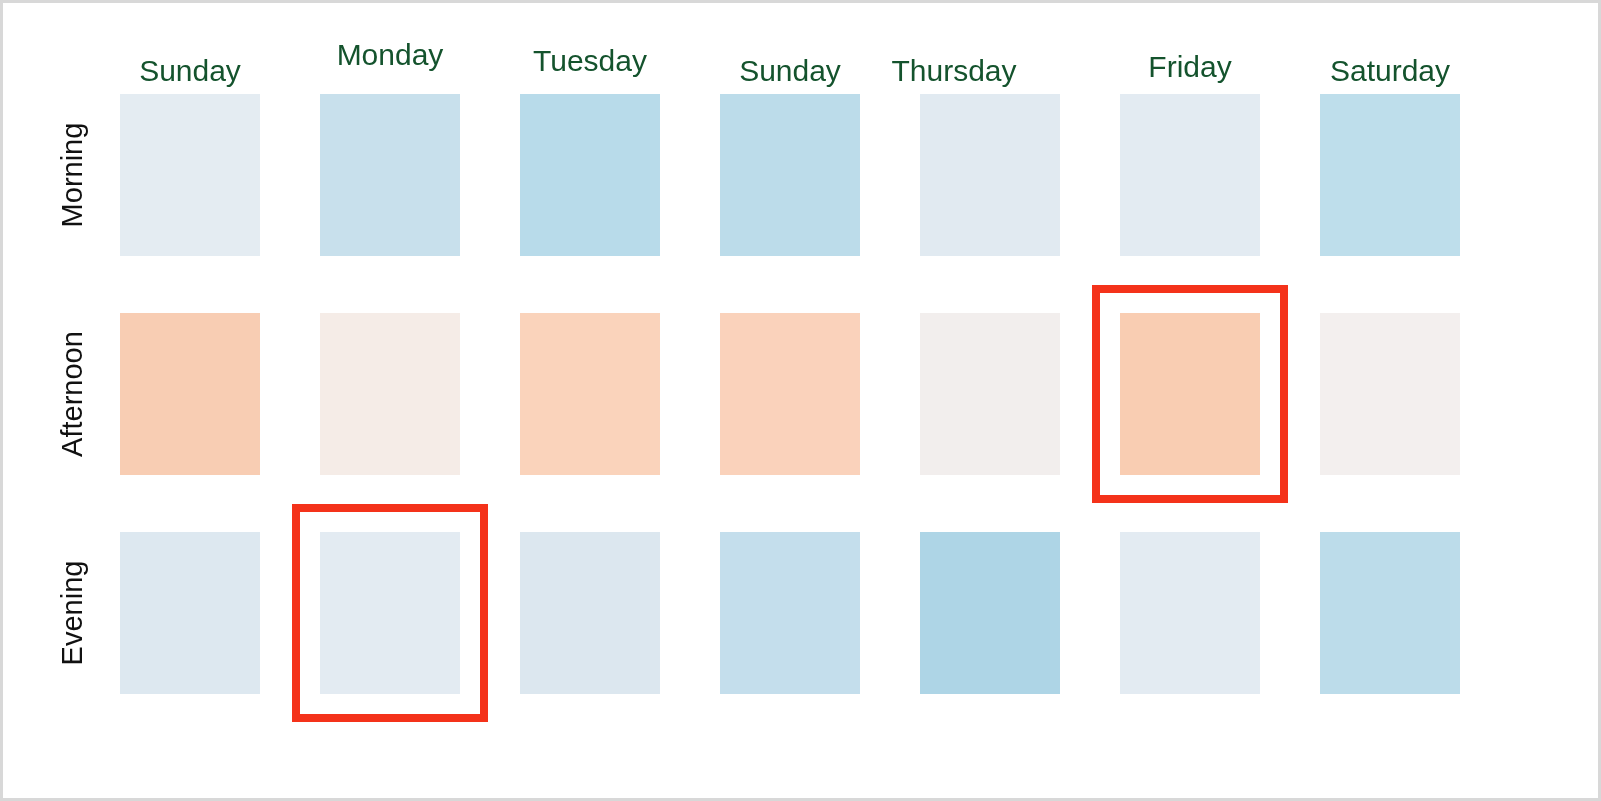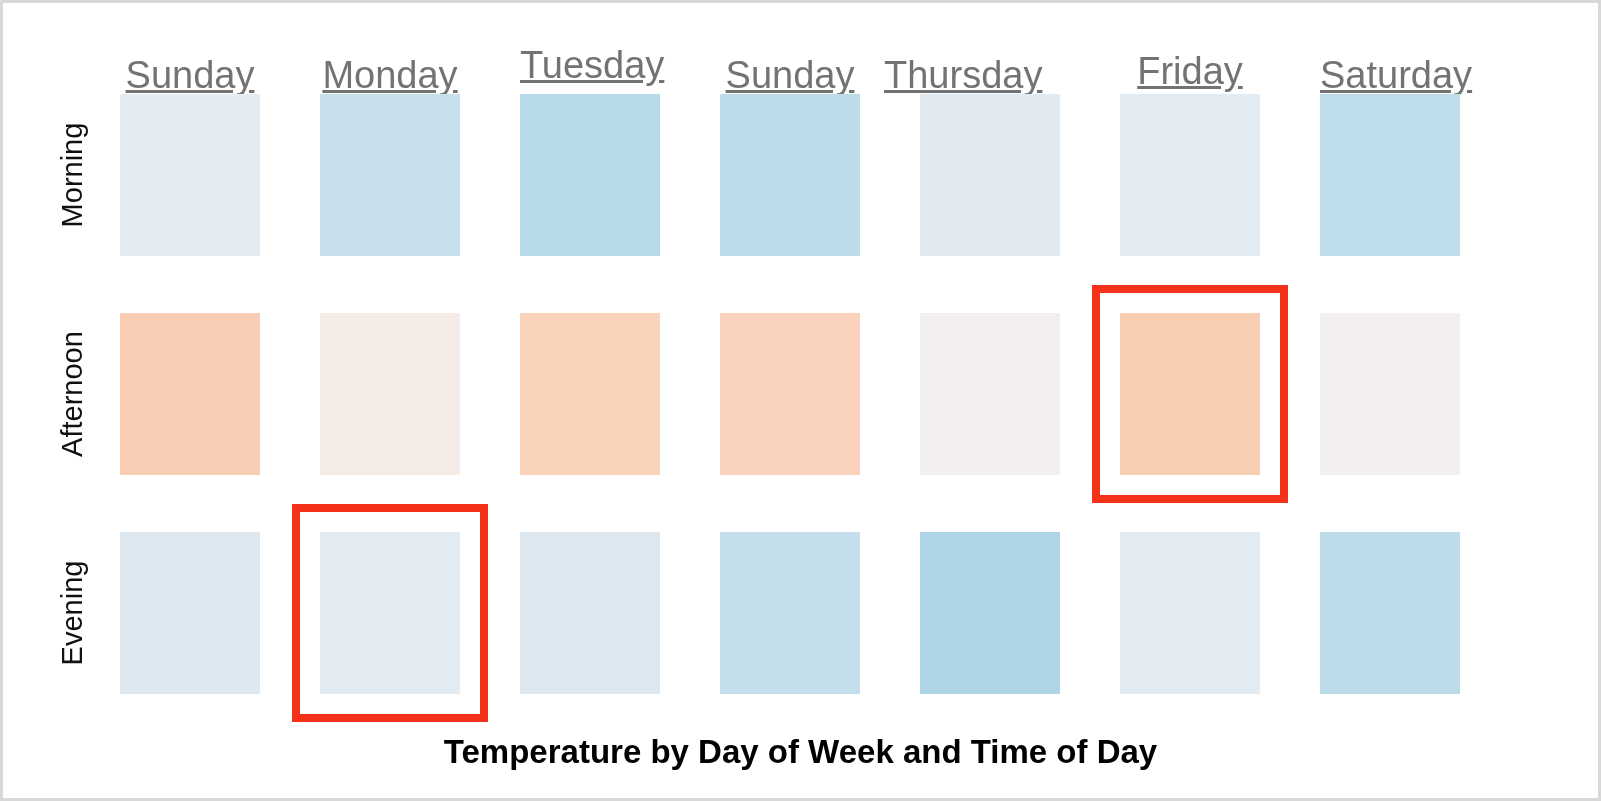--- a/index.html
+++ b/index.html
@@ -16,26 +16,25 @@
   .edge-top,.edge-bottom{position:absolute;left:0;width:1601px;height:3px;background:#d8d8d8;}
   .edge-top{top:0;}
   .edge-bottom{bottom:0;}
   .edge-left,.edge-right{position:absolute;top:0;height:801px;width:3px;background:#d8d8d8;}
   .edge-left{left:0;}
   .edge-right{right:0;}
 
   
   .col-header{
     position:absolute;
-    font-size:38px;
-    color:#737373;
+    font-size:30px;
+    color:#14532d;
     text-align:center;
     white-space:nowrap;
     letter-spacing:0px;
-    text-decoration:underline;
   }
 
   
   .row-label{
     position:absolute;
     font-size:29px;
     color:#111111;
     white-space:nowrap;
     transform-origin:50% 50%;
     transform:rotate(-90deg);
@@ -76,21 +75,21 @@
 
 <div id="frame">
 
   <div class="edge-top"></div>
   <div class="edge-bottom"></div>
   <div class="edge-left"></div>
   <div class="edge-right"></div>
 
   <div id="col-headers">
       <div class="col-header" style="left: 120px; top: 54px; width: 140px;">Sunday</div>
-      <div class="col-header" style="left: 320px; top: 54px; width: 140px;">Monday</div>
+      <div class="col-header" style="left: 320px; top: 38px; width: 140px;">Monday</div>
       <div class="col-header" style="left: 520px; top: 44px; width: 140px;">Tuesday</div>
       <div class="col-header" style="left: 720px; top: 54px; width: 140px;">Sunday</div>
       <div class="col-header" style="left: 884px; top: 54px; width: 140px;">Thursday</div>
       <div class="col-header" style="left: 1120px; top: 50px; width: 140px;">Friday</div>
       <div class="col-header" style="left: 1320px; top: 54px; width: 140px;">Saturday</div>
     </div>
   <div id="row-labels">
       <div class="row-label" style="width: 162px; height: 36px; line-height: 36px; left: -9px; top: 157px;">Morning</div>
       <div class="row-label" style="width: 162px; height: 36px; line-height: 36px; left: -9px; top: 376px;">Afternoon</div>
       <div class="row-label" style="width: 162px; height: 36px; line-height: 36px; left: -9px; top: 595px;">Evening</div>
@@ -116,15 +115,14 @@
       <div class="cell" style="left: 720px; top: 532px; width: 140px; height: 162px; background: rgb(196, 222, 236);"></div>
       <div class="cell" style="left: 920px; top: 532px; width: 140px; height: 162px; background: rgb(174, 213, 230);"></div>
       <div class="cell" style="left: 1120px; top: 532px; width: 140px; height: 162px; background: rgb(227, 235, 242);"></div>
       <div class="cell" style="left: 1320px; top: 532px; width: 140px; height: 162px; background: rgb(188, 220, 234);"></div>
     </div>
   <div id="highlights">
       <div class="highlight" style="left: 1092px; top: 285px; width: 196px; height: 218px; border-color: rgb(244, 50, 26);"></div>
       <div class="highlight" style="left: 292px; top: 504px; width: 196px; height: 218px; border-color: rgb(244, 50, 26);"></div>
     </div>
 
-  <div class="chart-title" style="top: 733px;">Temperature by Day of Week and Time of Day</div>
 
 </div>
 
 </body></html>

